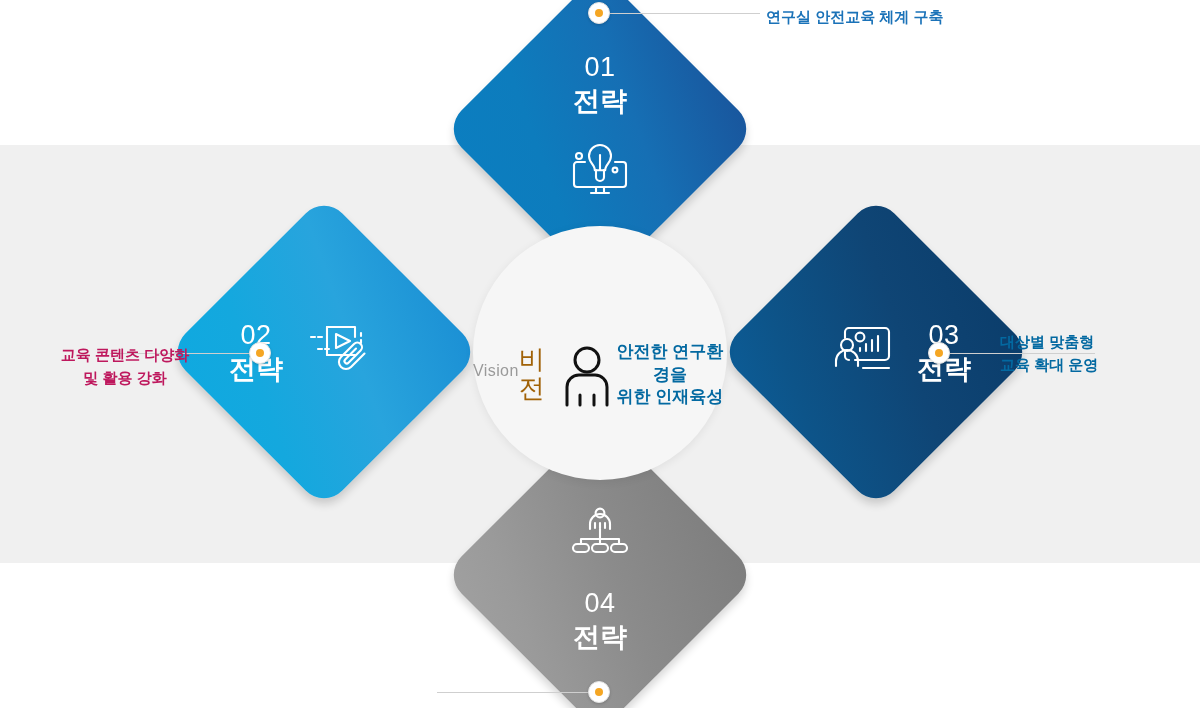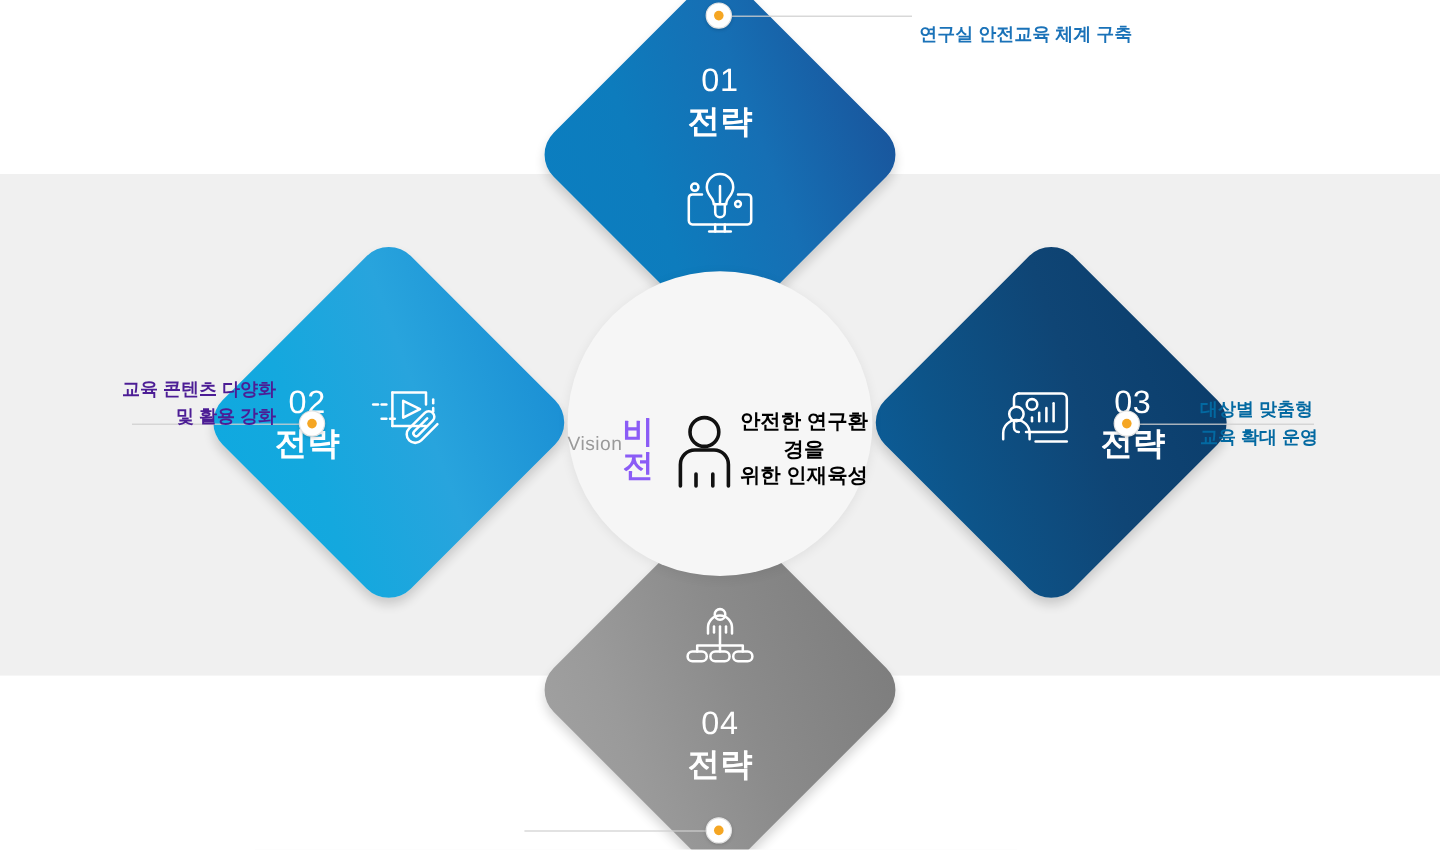--- a/index.html
+++ b/index.html
@@ -63,45 +63,45 @@
   
   #vision {
     position: absolute; left: 473px; top: 226px;
     width: 254px; height: 254px; border-radius: 50%;
     background: #f6f6f6;
     display: flex; flex-direction: row; align-items: center; justify-content: flex-start;
     padding-top: 36px;
     box-shadow: 0 2px 10px rgba(0,0,0,.07);
   }
   #vision .v-en { font-size: 16px; color: #9a9a9a; letter-spacing: .4px; line-height: 1; }
-  #vision .v-ko { font-size: 26px; font-weight: 700; color: #8b5cf6; margin-top: 6px; line-height: 1.1; }
+  #vision .v-ko { font-size: 26px; font-weight: 400; color: #a16207; margin-top: 6px; line-height: 1.1; }
   #vision .v-icon { margin-top: 16px; }
   #vision .v-desc {
-    margin-top: 8px; font-size: 17px; font-weight: 700; color: #000000;
+    margin-top: 8px; font-size: 17px; font-weight: 700; color: #0369a1;
     text-align: center; line-height: 1.35; white-space: pre-line;
   }
 
   
   .conn-line { position: absolute; background: #cfcfcf; }
   .conn-line.h { height: 1px; }
   .dot {
     position: absolute; width: 22px; height: 22px; border-radius: 50%;
     background: #ffffff; border: 1px solid #e2e2e2;
     box-shadow: 0 1px 3px rgba(0,0,0,.16);
     display: flex; align-items: center; justify-content: center;
   }
   .dot i { display: block; width: 8px; height: 8px; border-radius: 50%; background: #f5a623; }
 
   
   .lab {
     position: absolute; font-size: 15px; font-weight: 700; line-height: 1.5;
     white-space: pre-line;
   }
-  #lab1 { left: 766px; top: 18px; color: #1a72b8; text-align: left; }
-  #lab2 { left: 20px;  top: 314px; width: 210px; color: #4c1d95; text-align: right; }
+  #lab1 { left: 766px; top: 6px; color: #1a72b8; text-align: left; }
+  #lab2 { left: 20px;  top: 344px; width: 210px; color: #be185d; text-align: center; }
   #lab3 { left: 1000px; top: 331px; width: 185px; color: #0369a1; text-align: left; }
   #lab4 { left: 200px; top: 681px; color: #1a72b8; text-align: left; }
 </style>
 </head>
 <body>
 
 <div id="stage">
 
   <div class="band"></div>
 

